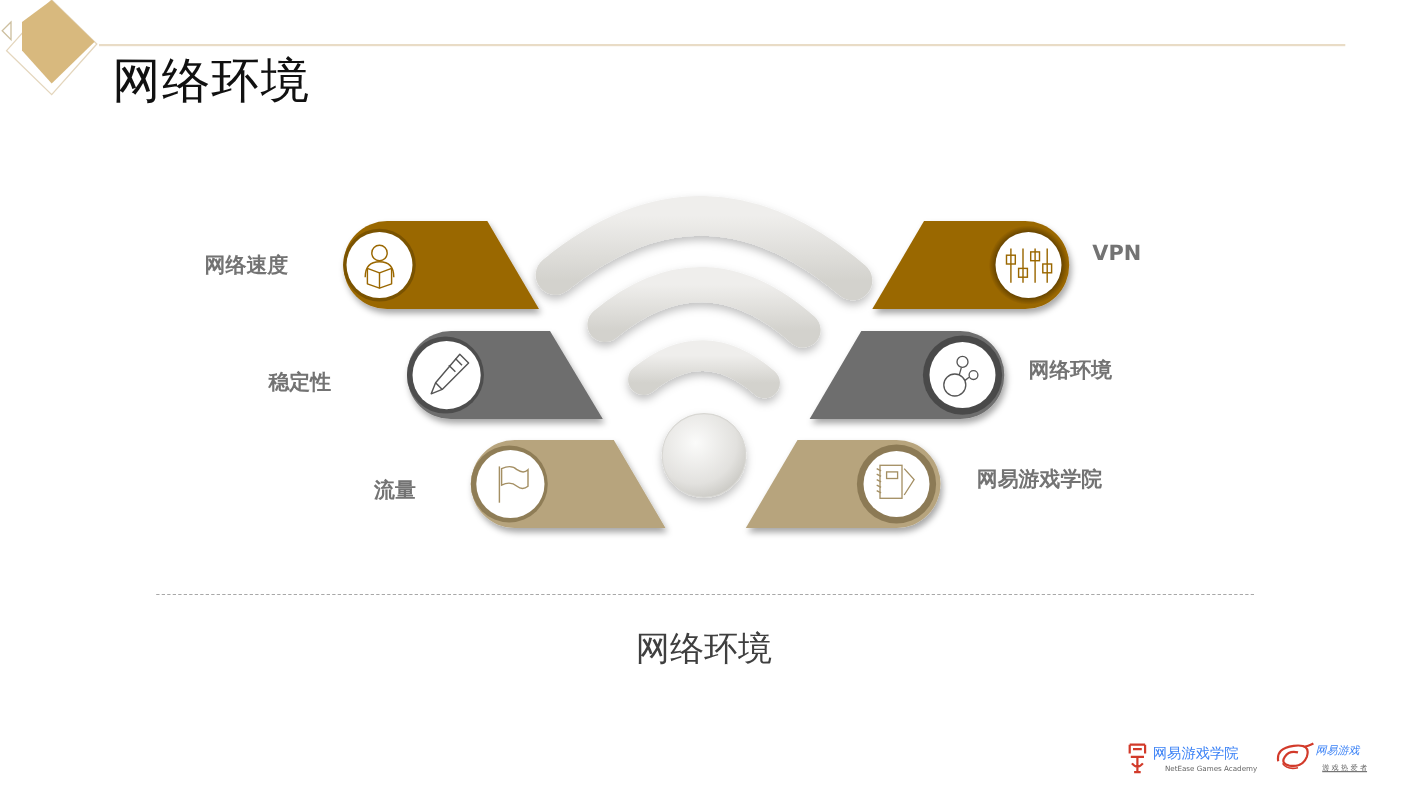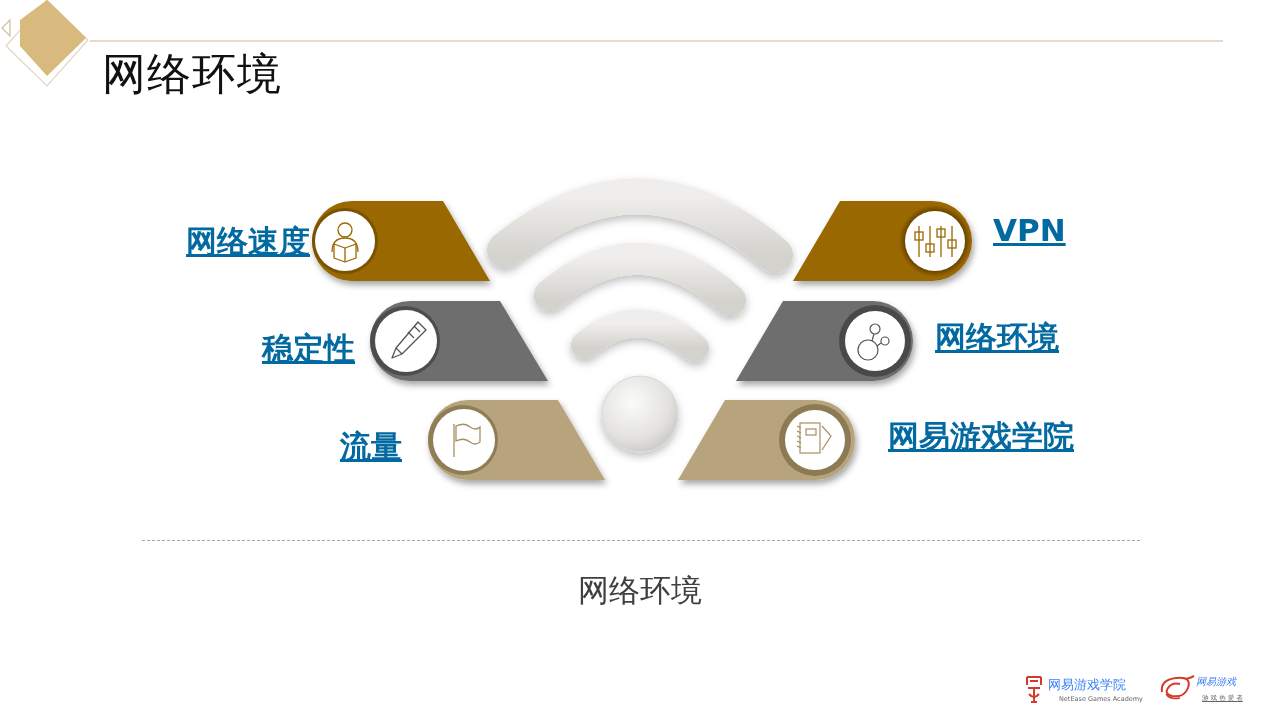--- a/index.html
+++ b/index.html
@@ -1,20 +1,20 @@
 <!DOCTYPE html>
 <html><head>
 <meta charset="utf-8">
 <style>
   html, body { margin:0; padding:0; }
   body { width:1280px; height:720px; position:relative; overflow:hidden; background:#ffffff; font-family:"DejaVu Sans","Liberation Sans",sans-serif; }
   .abs { position:absolute; }
   .title { left:102px; top:46px; font-size:44px; color:#111; font-weight:400; letter-spacing:1px; line-height:56px; }
   .top-line { left:90px; top:40px; width:1133px; height:2px; background:#e9dcc6; }
-  .label { font-size:31px; font-weight:700; color:#0369a1; line-height:32px; white-space:nowrap;text-decoration:underline; }
+  .label { font-size:19px; font-weight:700; color:#737373; line-height:32px; white-space:nowrap; }
   .dashed { left:142px; top:540px; width:998px; border-top:1.5px dashed #a8a8a8; height:0; }
   .caption { left:0; width:1280px; top:570px; text-align:center; font-size:31px; color:#3f3f3f; line-height:40px; }
   svg { overflow:visible; }
   .logo-text { font-size:13px; color:#3b82f6; }
   .logo-sub { font-size:6.5px; color:#666; }
 </style>
 </head>
 <body>
 
 <svg class="abs" style="left:0;top:0" width="100" height="100" viewBox="0 0 100 100">
@@ -127,21 +127,21 @@
 
   <g fill="none" stroke="#a48f63" stroke-width="1.2">
     <rect x="800" y="423" width="20" height="30"></rect>
     <rect x="806" y="429" width="10" height="6"></rect>
     <path d="M 822 426 L 831 436 L 822 450"></path>
     <path d="M 797 426 l 4 2 M 797 431 l 4 2 M 797 436 l 4 2 M 797 441 l 4 2 M 797 446 l 4 2"></path>
   </g>
 </svg>
 
 <div class="abs label" style="left:186px; top:225px;">网络速度</div>
-<div class="abs label" style="left:262px; top:332px;">稳定性</div>
+<div class="abs label" style="left:244px; top:332px;">稳定性</div>
 <div class="abs label" style="left:340px; top:430px;">流量</div>
 
 <div class="abs label" style="left:993px; top:214px;">VPN</div>
 <div class="abs label" style="left:935px; top:321px;">网络环境</div>
 <div class="abs label" style="left:888px; top:420px;">网易游戏学院</div>
 
 <div class="abs dashed"></div>
 <div class="abs caption">网络环境</div>
 
 <div class="abs" style="left:1024px; top:674px; width:120px; height:36px;">

